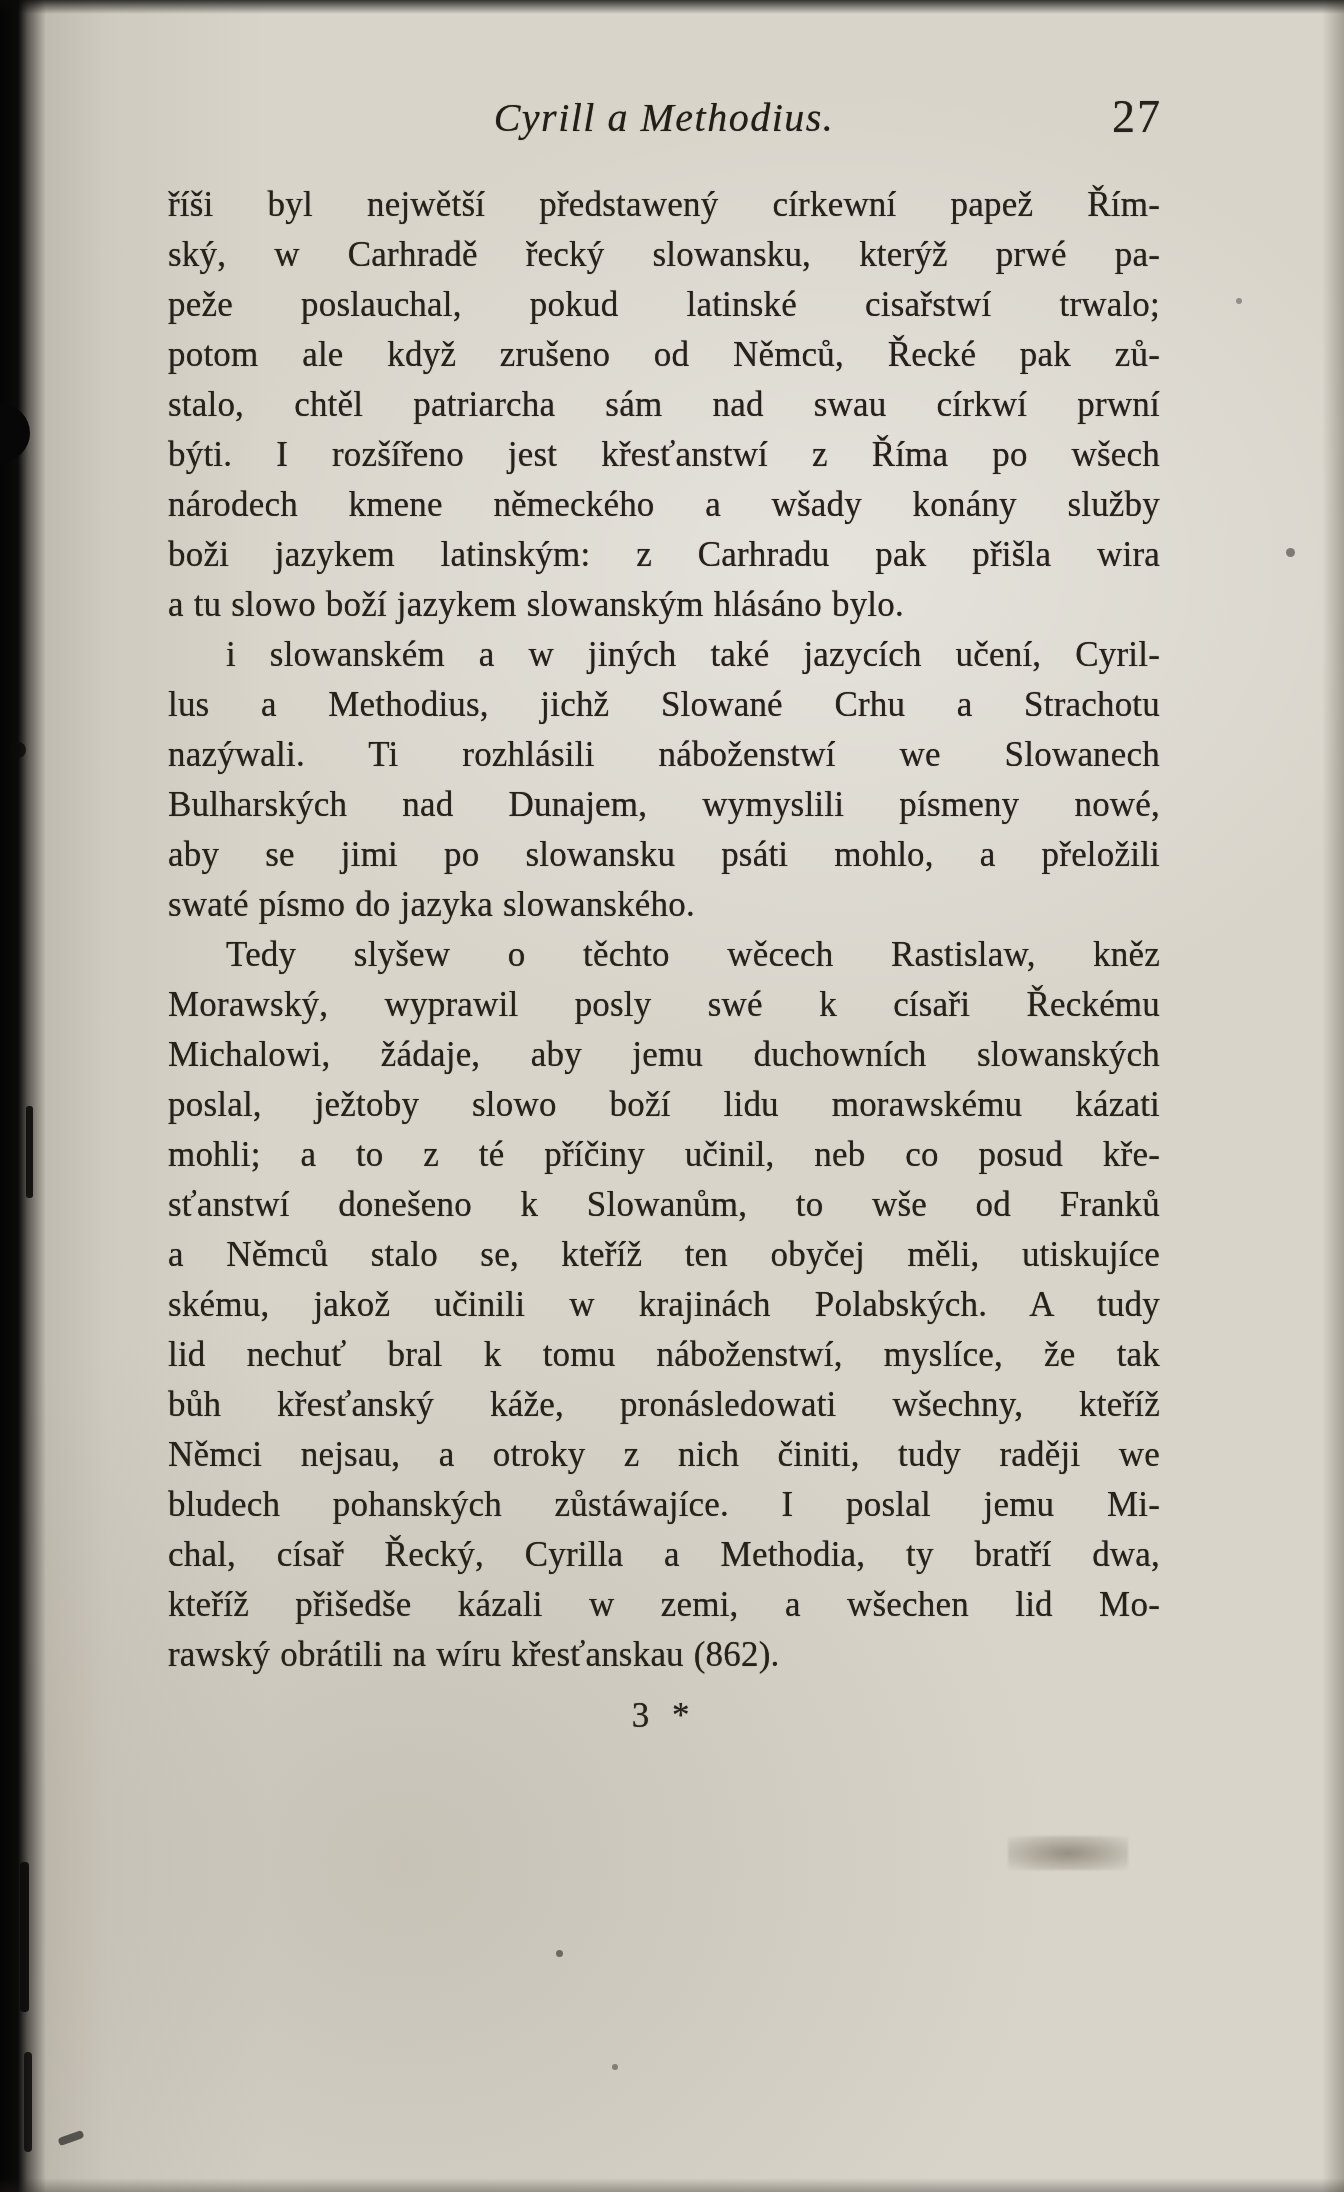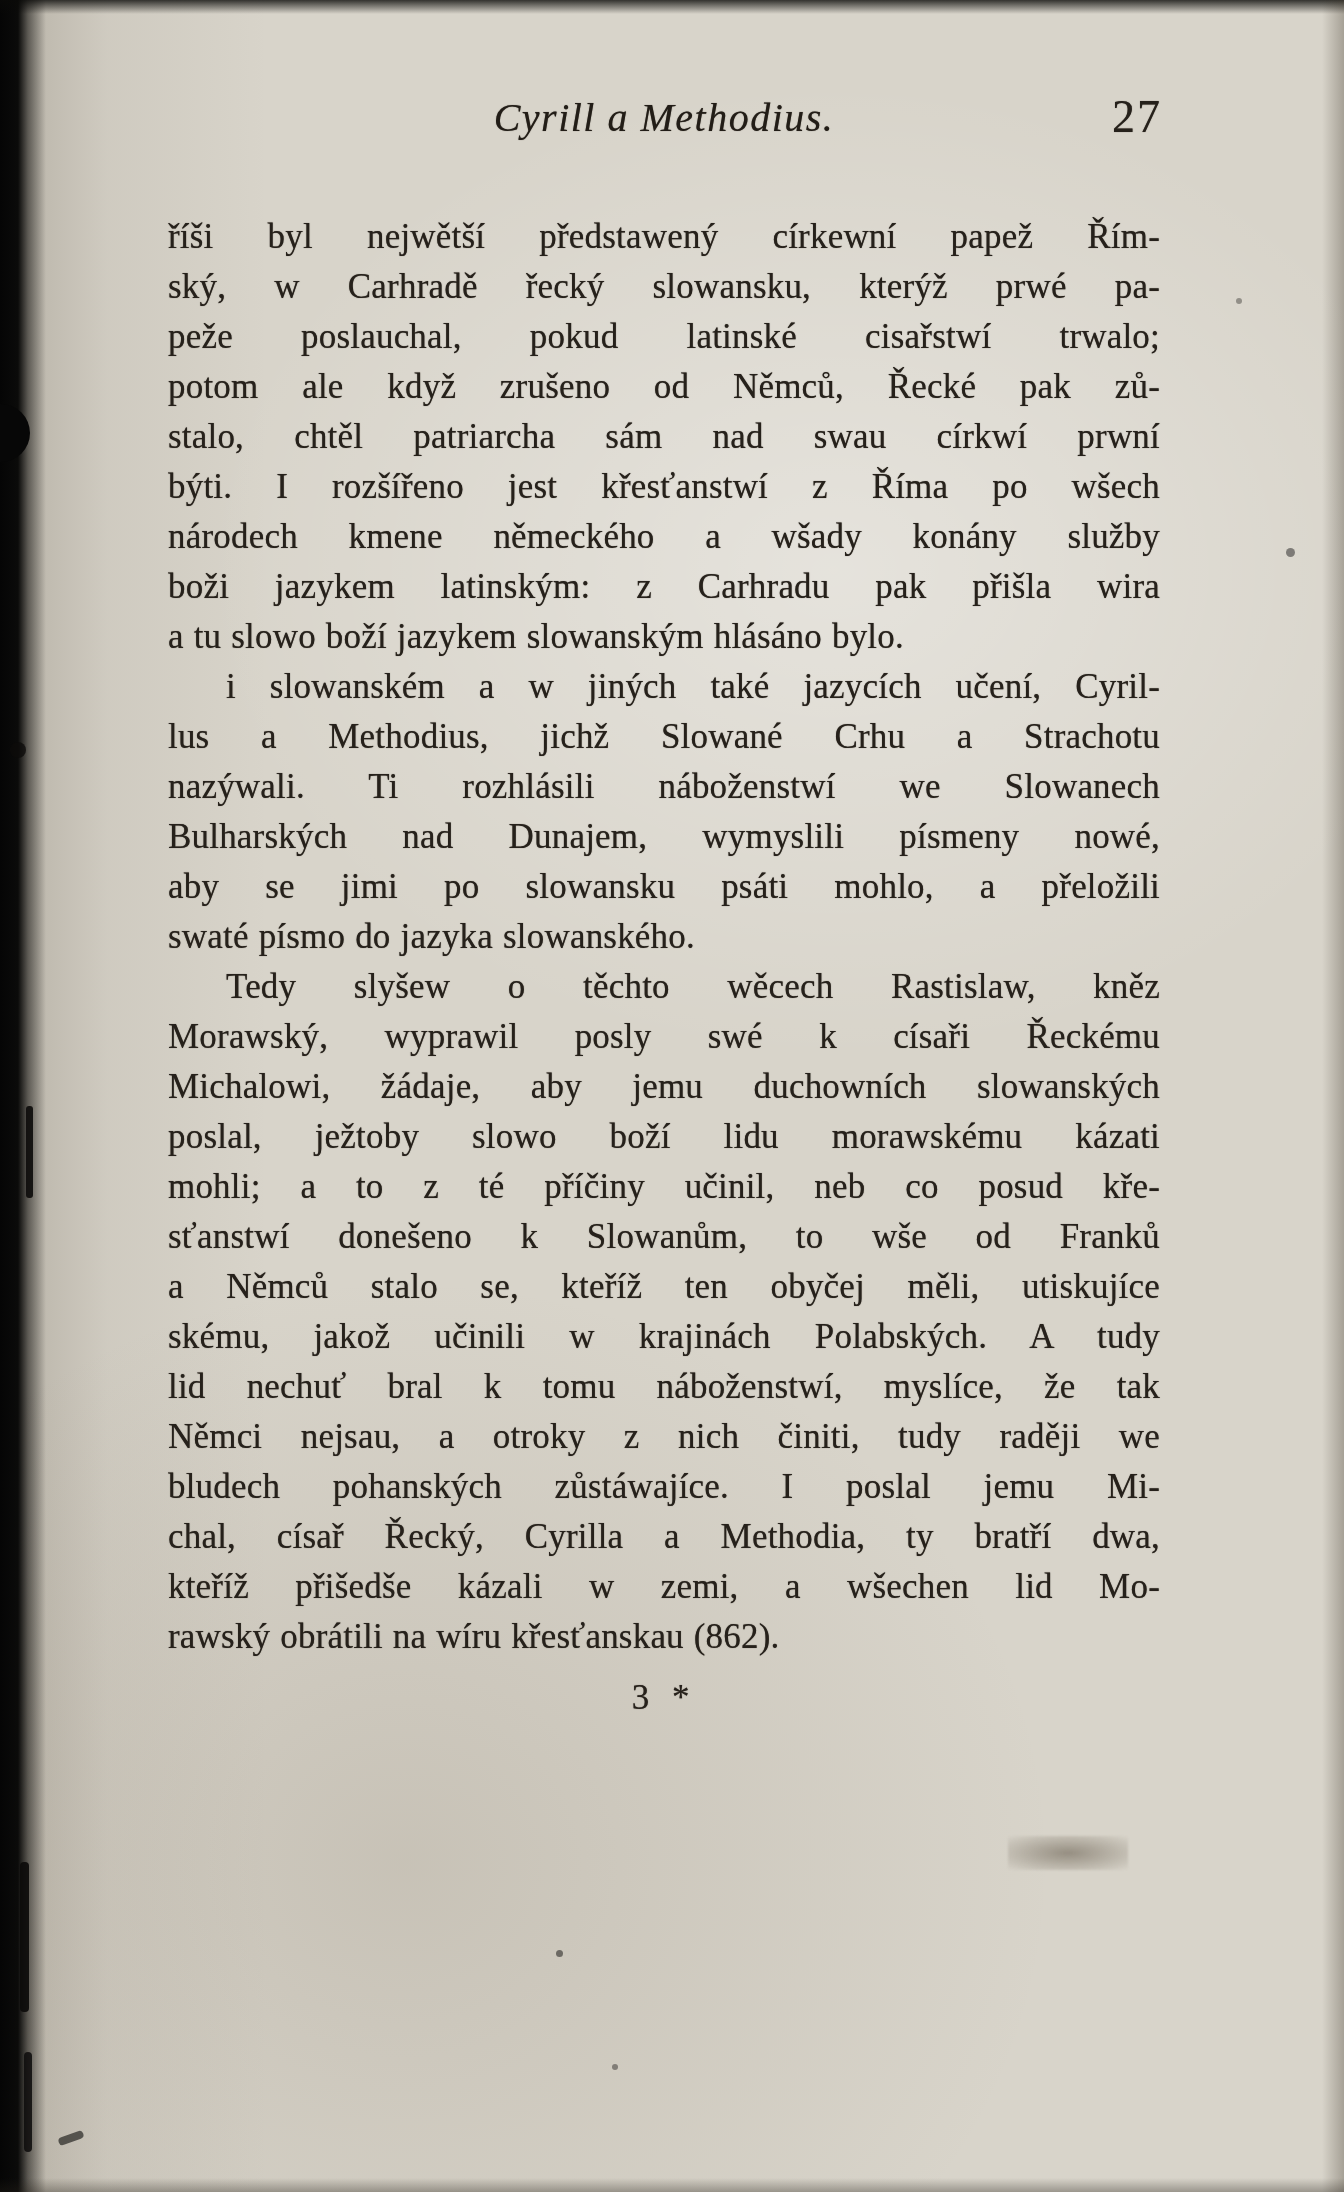--- a/index.html
+++ b/index.html
@@ -63,21 +63,21 @@
   .running-header { position: relative; height: 46px; }
   .header-title {
     display: block; text-align: center;
     font-style: italic; font-size: 40px; letter-spacing: 1.5px; color: #221d17;
   }
   .page-number {
     position: absolute; right: -2px; top: -4px;
     font-size: 46px; letter-spacing: 2px; font-style: normal;
   }
 
-  .body-text { margin-top: 72px; }
+  .body-text { margin-top: 40px; }
   .line {
     font-size: 35px; line-height: 50px;
     text-align: justify; text-align-last: justify;
     letter-spacing: 0.2px; word-spacing: 1px;
   }
   .paragraph .line:last-child { text-align-last: left; }
   .paragraph.indent .line:first-child { text-indent: 58px; }
 
   .signature {
     margin-top: 16px; text-align: center;
@@ -137,20 +137,21 @@
         <div class="paragraph indent">
           <div class="line">Tedy slyšew o těchto wěcech Rastislaw, kněz</div>
           <div class="line">Morawský, wyprawil posly swé k císaři Řeckému</div>
           <div class="line">Michalowi, žádaje, aby jemu duchowních slowanských</div>
           <div class="line">poslal, ježtoby slowo boží lidu morawskému kázati</div>
           <div class="line">mohli; a to z té příčiny učinil, neb co posud kře-</div>
           <div class="line">sťanstwí donešeno k Slowanům, to wše od Franků</div>
           <div class="line">a Němců stalo se, kteříž ten obyčej měli, utiskujíce</div>
           <div class="line">skému, jakož učinili w krajinách Polabských. A tudy</div>
           <div class="line">lid nechuť bral k tomu náboženstwí, myslíce, že tak</div>
+          <div class="line">bůh křesťanský káže, pronásledowati wšechny, kteříž</div>
           <div class="line">Němci nejsau, a otroky z nich činiti, tudy raději we</div>
           <div class="line">bludech pohanských zůstáwajíce. I poslal jemu Mi-</div>
           <div class="line">chal, císař Řecký, Cyrilla a Methodia, ty bratří dwa,</div>
           <div class="line">kteříž přišedše kázali w zemi, a wšechen lid Mo-</div>
           <div class="line">rawský obrátili na wíru křesťanskau (862).</div>
         </div>
       </div>
 
     <div class="signature">3 *</div>
   </div>

